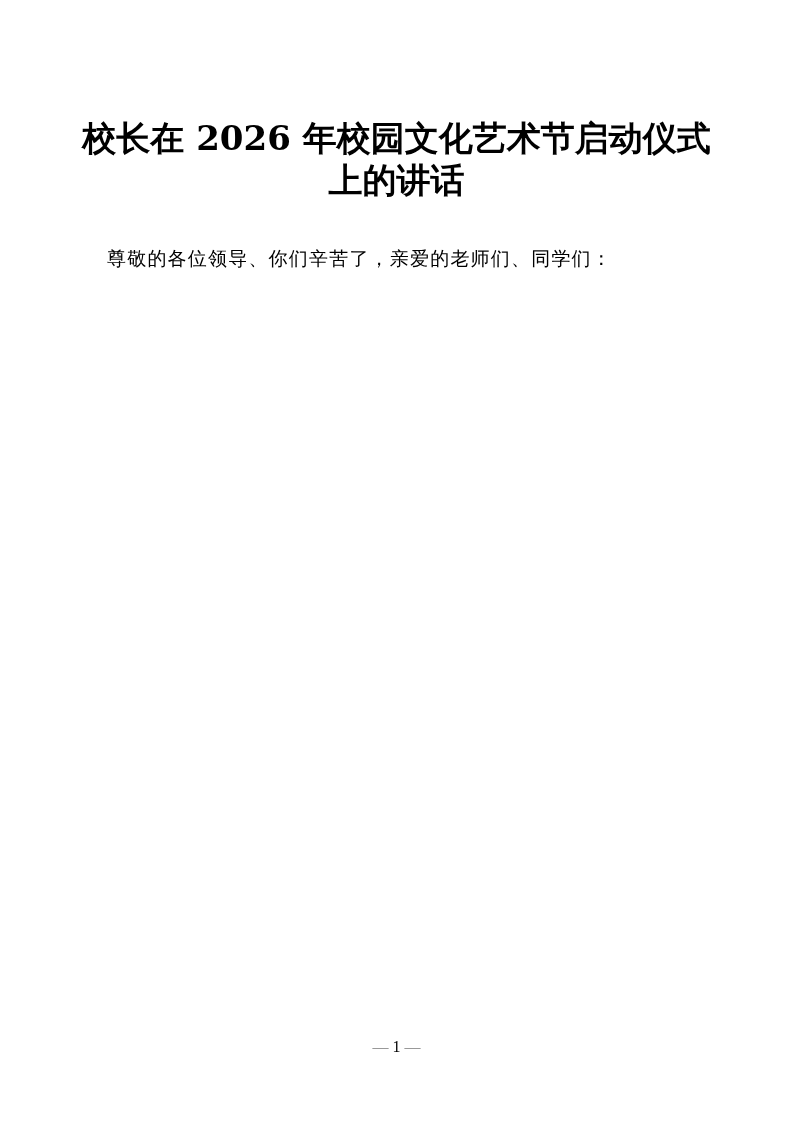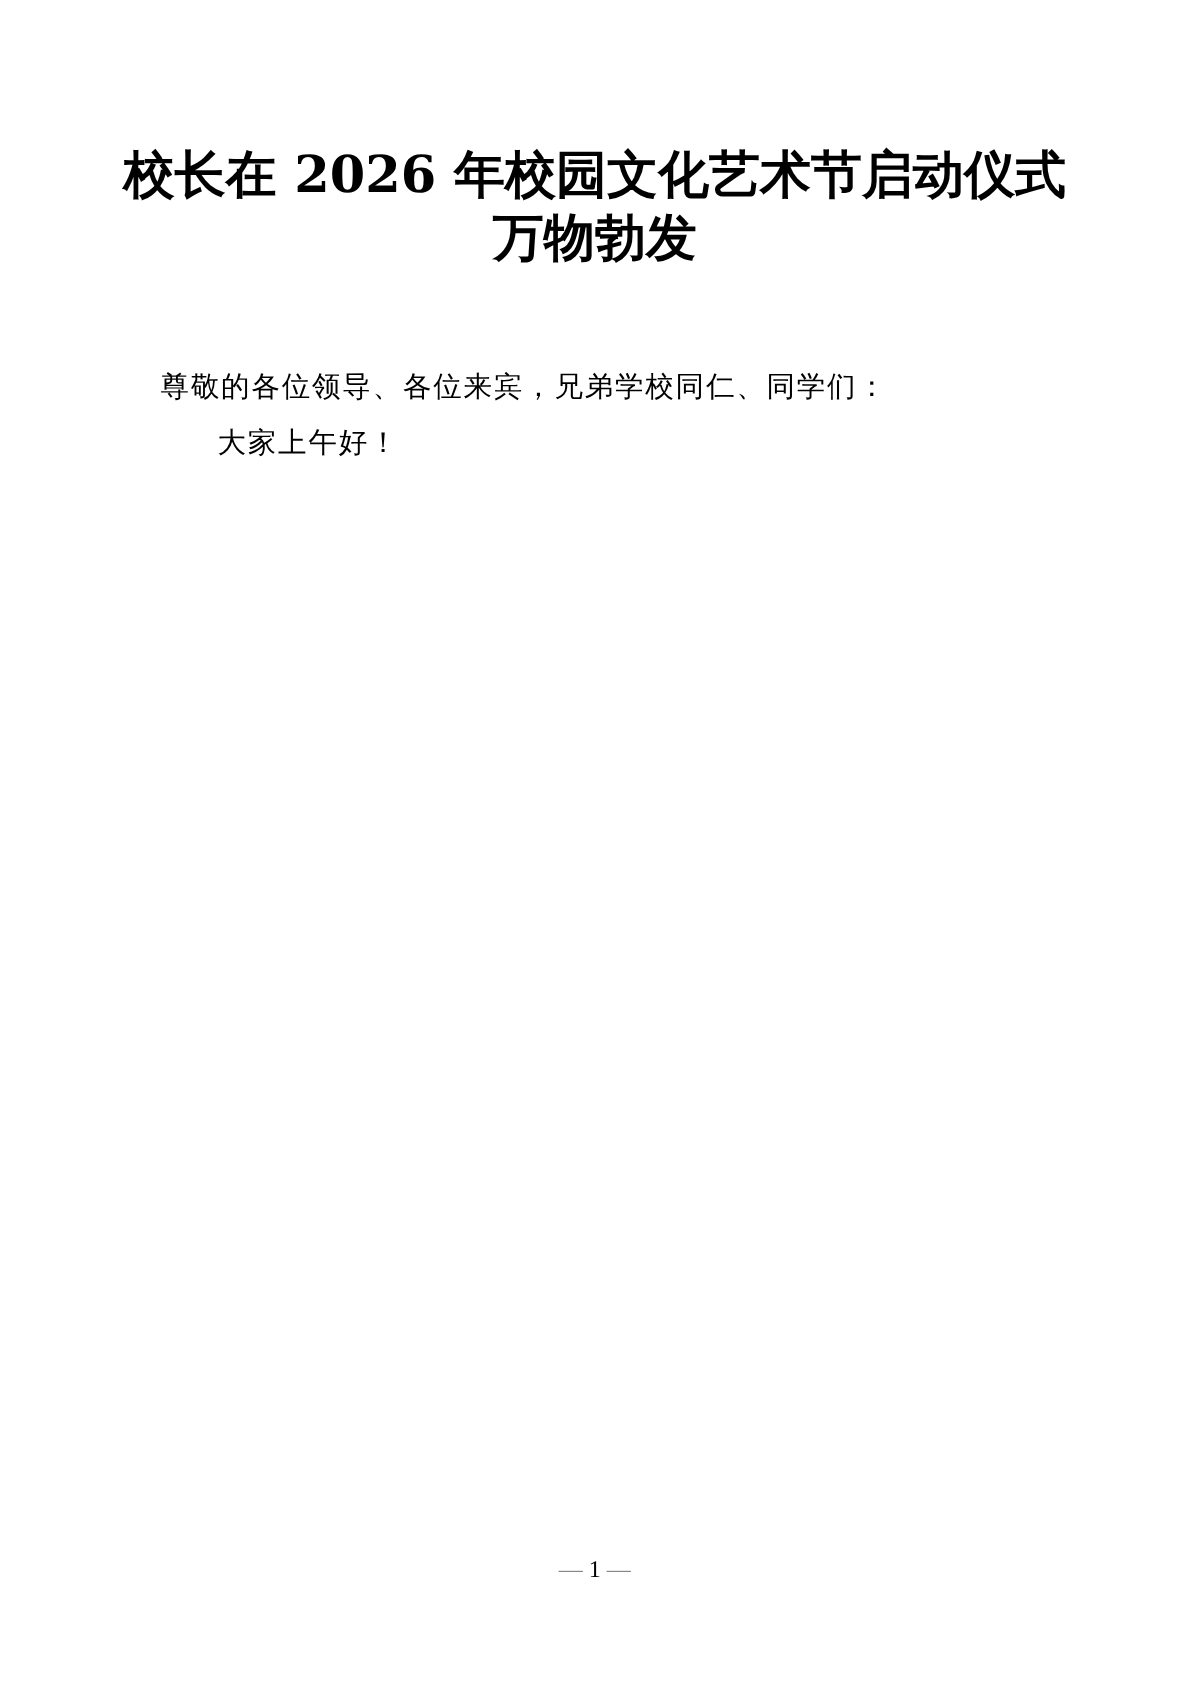--- a/index.html
+++ b/index.html
@@ -1,18 +1,18 @@
 <!DOCTYPE html>
 <html><head>
 <meta charset="utf-8">
 <style>
   html, body { margin:0; padding:0; background:#ffffff; }
   body { width:793px; height:1122px; position:relative; overflow:hidden; color:#000; }
   .title {
-    position:absolute; left:0; top:96px; width:793px;
+    position:absolute; left:0; top:117px; width:793px;
     text-align:center; font-family:"DejaVu Serif", serif; font-weight:bold;
     font-size:34px; line-height:42px; letter-spacing:0px;
   }
   .body-text {
     position:absolute; left:107px; top:240px; width:582px;
     font-family:"DejaVu Serif", serif; font-size:19px; line-height:37.2px;
     text-align:justify; text-justify:inter-character; letter-spacing:1.2px;
   }
   .body-text p { margin:0; }
   .indent { text-indent:2em; }
@@ -20,25 +20,24 @@
     position:absolute; left:0; top:1038px; width:793px; text-align:center;
     font-family:"Liberation Serif", serif; font-size:16px; color:#000;
   }
   .footer .dash { color:#888; }
 </style>
 </head>
 <body>
 
 <div class="title">
   <div>校长在 2026 年校园文化艺术节启动仪式</div>
-  <div>万物勃发</div>
+  <div>上的讲话</div>
 </div>
 
 <div class="body-text">
-  <p>尊敬的各位领导、各位来宾，兄弟学校同仁、同学们：</p>
-  <p class="indent">大家上午好！</p>
+  <p>尊敬的各位领导、你们辛苦了，亲爱的老师们、同学们：</p>
 </div>
 
 <div class="footer">
   <span class="dash">—</span>
   <span>1</span>
   <span class="dash">—</span>
 </div>
 
 </body></html>

